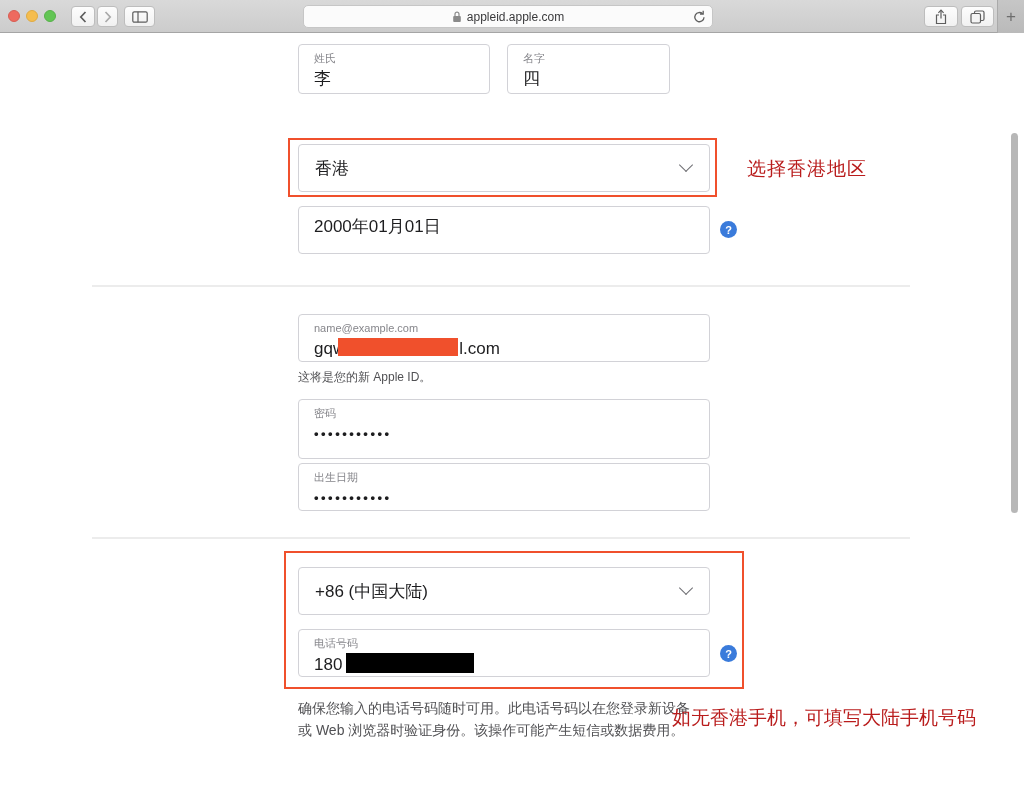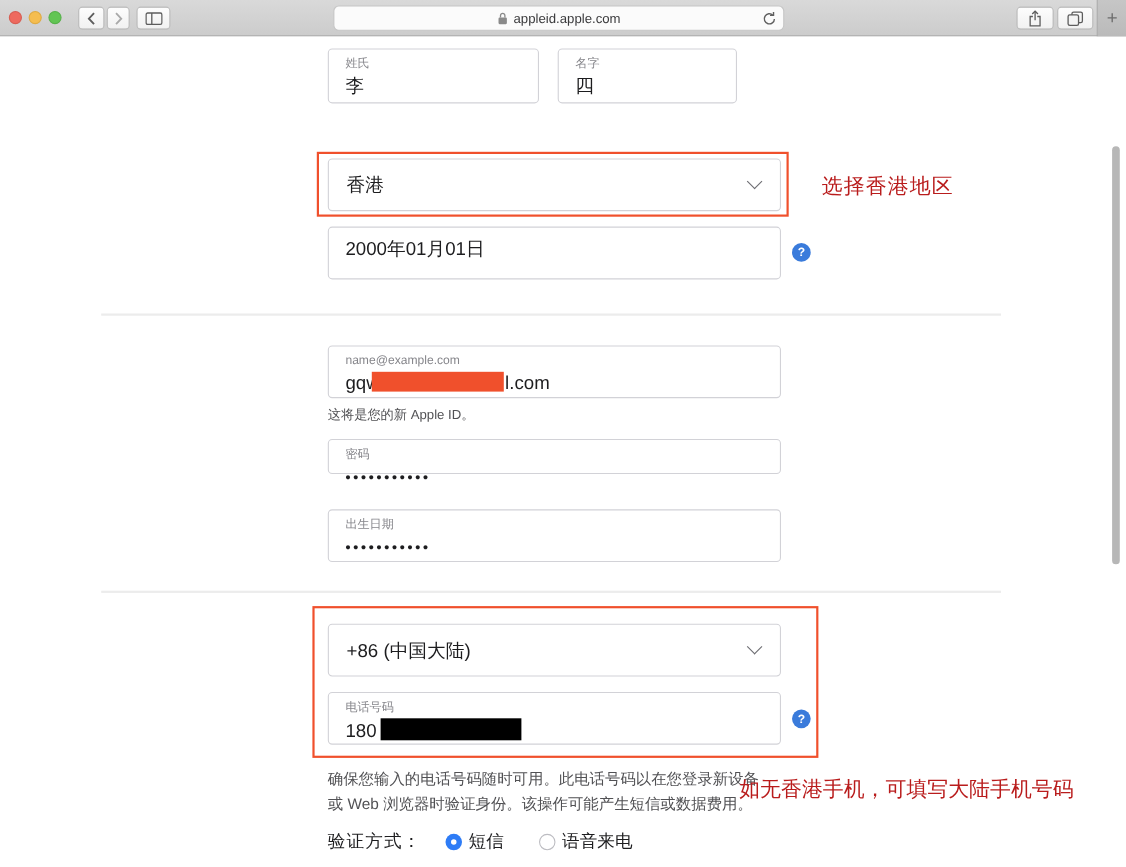--- a/index.html
+++ b/index.html
@@ -140,21 +140,21 @@
   </div>
 
   <div class="divider" style="top:285px;"></div>
 
   <div class="field" style="left:298px;top:314px;width:412px;height:48px;">
     <div class="flabel">name@example.com</div>
     <div class="fvalue"><span>gqw</span><span class="redact-red"></span><span>l.com</span></div>
   </div>
   <div class="hint" style="left:298px;top:369px;">这将是您的新 Apple ID。</div>
 
-  <div class="field" style="left:298px;top:399px;width:412px;height:32px;">
+  <div class="field" style="left:298px;top:399px;width:412px;height:60px;">
     <div class="flabel">密码</div>
     <div class="fdots">•••••••••••</div>
   </div>
   <div class="field" style="left:298px;top:463px;width:412px;height:48px;">
     <div class="flabel">出生日期</div>
     <div class="fdots">•••••••••••</div>
   </div>
 
   <div class="divider" style="top:537px;"></div>
 
@@ -170,26 +170,15 @@
   <div class="help" style="left:720px;top:645px;">
     <span>?</span>
   </div>
 
   <div class="note" style="left:298px;top:697px;">
     <div>确保您输入的电话号码随时可用。此电话号码以在您登录新设备</div>
     <div>或 Web 浏览器时验证身份。该操作可能产生短信或数据费用。</div>
   </div>
   <div class="annotation" style="left:672px;top:705px;letter-spacing:0;">如无香港手机，可填写大陆手机号码</div>
 
-  <div class="verifrow">
-    <span class="vlabel">验证方式：</span>
-    <span class="vopt">
-      <span class="radio sel"></span>
-      <span>短信</span>
-    </span>
-    <span class="vopt">
-      <span class="radio"></span>
-      <span>语音来电</span>
-    </span>
-  </div>
 
   <div class="scrollthumb"></div>
 </div>
 
 </body></html>

